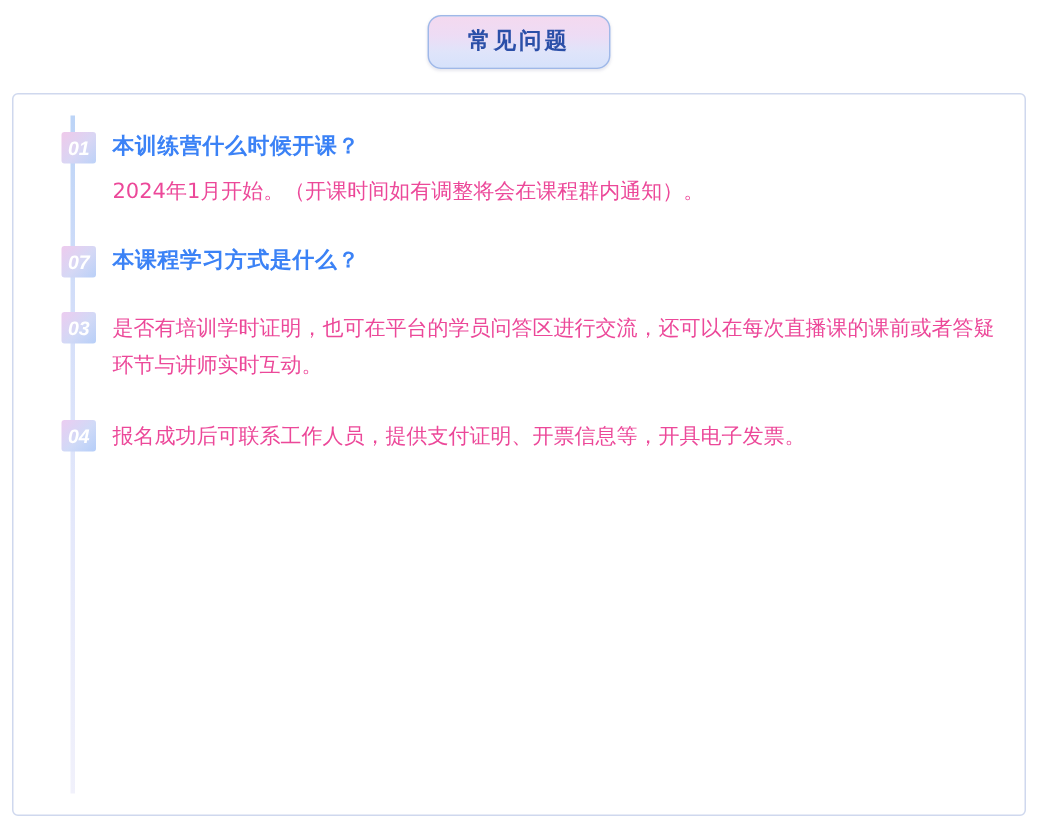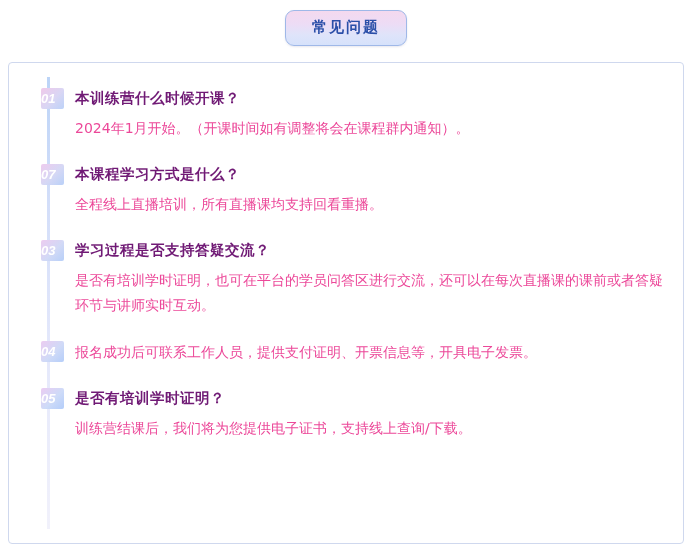--- a/index.html
+++ b/index.html
@@ -81,33 +81,33 @@
     margin-bottom: 22px;
   }
 
   .faq-num {
     position: absolute;
     left: 0;
     top: 1px;
     width: 23px;
     height: 21px;
     line-height: 21px;
-    text-align: left;
+    text-align: center;
     font-size: 13px;
     font-style: italic;
     font-weight: bold;
     color: #ffffff;
     border-radius: 2px;
     letter-spacing: 0px;
   }
 
   .faq-q {
     font-size: 14.5px;
     font-weight: bold;
-    color: #701a75;
+    color: #3b82f6;
     line-height: 22px;
     margin: 0 0 7px 0;
     letter-spacing: 0.5px;
   }
 
   .faq-a {
     font-size: 14px;
     color: #ec4899;
     line-height: 25px;
     margin: 0;
@@ -131,36 +131,29 @@
 
       <div class="faq-item">
         <span class="faq-num" style="background: linear-gradient(135deg,#f0c9ea 0%,#d9d6f4 55%,#bcd2f8 100%);">01</span>
         <p class="faq-q">本训练营什么时候开课？</p>
         <p class="faq-a">2024年1月开始。（开课时间如有调整将会在课程群内通知）。</p>
       </div>
 
       <div class="faq-item">
         <span class="faq-num" style="background: linear-gradient(135deg,#eecbee 0%,#d5d8f5 55%,#b9d0f8 100%);">07</span>
         <p class="faq-q">本课程学习方式是什么？</p>
-        <p class="faq-a">全程线上直播培训，所有直播课均支持回看重播。</p>
       </div>
 
       <div class="faq-item">
         <span class="faq-num" style="background: linear-gradient(135deg,#edccf0 0%,#d2d9f6 55%,#b7cff8 100%);">03</span>
-        <p class="faq-q">学习过程是否支持答疑交流？</p>
         <p class="faq-a">是否有培训学时证明，也可在平台的学员问答区进行交流，还可以在每次直播课的课前或者答疑环节与讲师实时互动。</p>
       </div>
 
       <div class="faq-item">
         <span class="faq-num" style="background: linear-gradient(135deg,#ecccf1 0%,#d0daf7 55%,#b5cef9 100%);">04</span>
         <p class="faq-a">报名成功后可联系工作人员，提供支付证明、开票信息等，开具电子发票。</p>
       </div>
 
-      <div class="faq-item">
-        <span class="faq-num" style="background: linear-gradient(135deg,#ebccf2 0%,#cedbf8 55%,#b3cdfa 100%);">05</span>
-        <p class="faq-q">是否有培训学时证明？</p>
-        <p class="faq-a">训练营结课后，我们将为您提供电子证书，支持线上查询/下载。</p>
-      </div>
 
     </div>
   </div>
 
 </div>
 
 </body></html>

